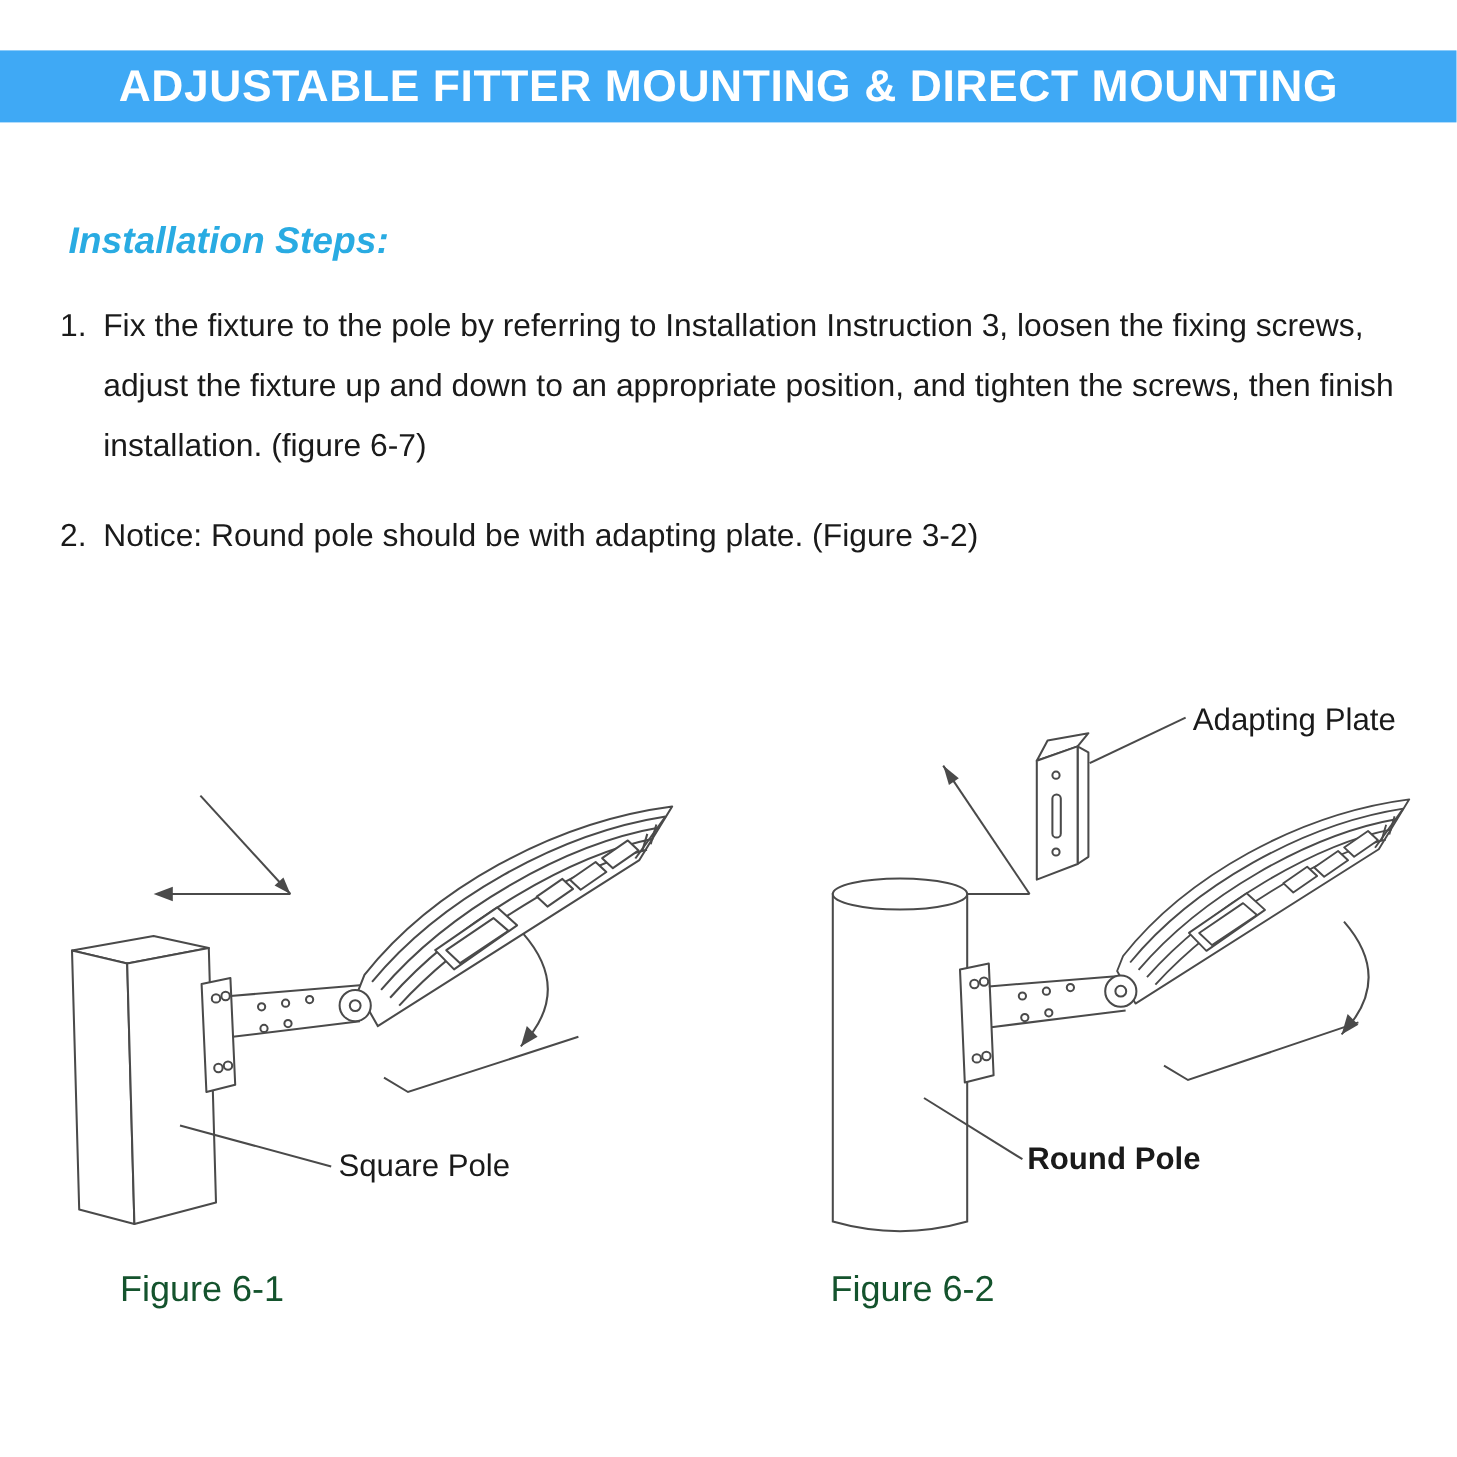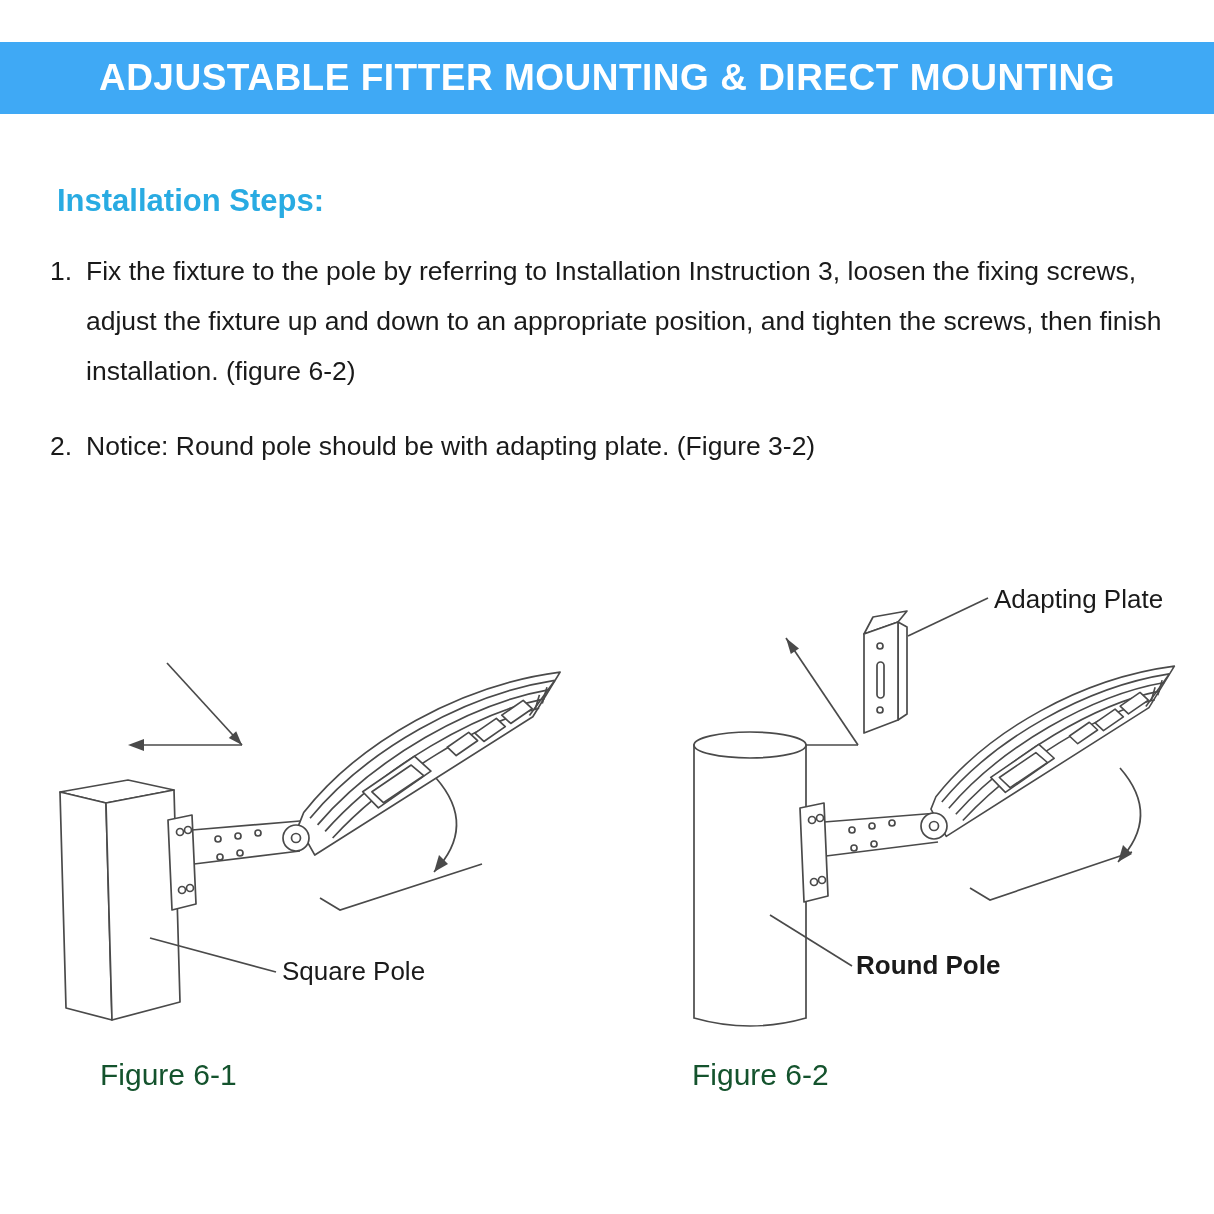--- a/index.html
+++ b/index.html
@@ -3,28 +3,28 @@
 <meta charset="utf-8">
 <style>
   * { margin:0; padding:0; box-sizing:border-box; }
   html, body { background:#ffffff; }
   .page {
     position:relative; width:1214px; height:1214px; background:#fff;
     font-family:"Liberation Sans", sans-serif; color:var(--text,#1a1a1a);
     overflow:hidden;
   }
   .banner {
-    position:absolute; top:42px; left:0; width:100%; height:72px;
+    position:absolute; top:42px; left:0; width:100%; height:60px;
     background:var(--banner-bg,#3FA9F5);
     display:flex; align-items:center; justify-content:center;
   }
   .banner-title { color:#fff; font-weight:bold; font-size:37px; letter-spacing:.5px; }
   .section-title {
     position:absolute; top:183px; left:57px;
-    color:var(--heading,#29ABE2); font-size:31px; font-weight:bold;
+    color:var(--heading,#29ABE2); font-size:31px; font-weight:bold;font-style:italic;
   }
   .steps { position:absolute; top:247px; left:50px; width:1115px; font-size:26.5px; line-height:1.88; }
   .step { display:flex; margin-bottom:26px; }
   .step .num { flex:0 0 36px; }
   .step .txt { flex:1; }
   .figure { position:absolute; }
   .fig1 { left:30px; top:580px; width:560px; height:480px; }
   .fig2 { left:640px; top:570px; width:560px; height:490px; }
   .fig-label { position:absolute; font-size:26px; color:#1a1a1a; white-space:nowrap; }
   .fig-label.bold { font-weight:bold; }
@@ -60,21 +60,21 @@
 
   <header class="banner">
     <div class="banner-title">ADJUSTABLE FITTER MOUNTING &amp; DIRECT MOUNTING</div>
   </header>
 
   <h2 class="section-title">Installation Steps:</h2>
 
   <div class="steps">
     <div class="step">
       <span class="num">1.</span>
-      <span class="txt">Fix the fixture to the pole by referring to Installation Instruction 3, loosen the fixing screws, adjust the fixture up and down to an appropriate position, and tighten the screws, then finish installation. (figure 6-2)</span>
+      <span class="txt">Fix the fixture to the pole by referring to Installation Instruction 3, loosen the fixing screws, adjust the fixture up and down to an appropriate position, and tighten the screws, then finish installation. (figure 6-7)</span>
     </div>
     <div class="step">
       <span class="num">2.</span>
       <span class="txt">Notice: Round pole should be with adapting plate. (Figure 3-2)</span>
     </div>
   </div>
 
   <div class="figure fig2">
     <svg width="560" height="490" viewBox="0 0 560 490">
       <g stroke="#4a4a4a" stroke-width="1.7" fill="none">

